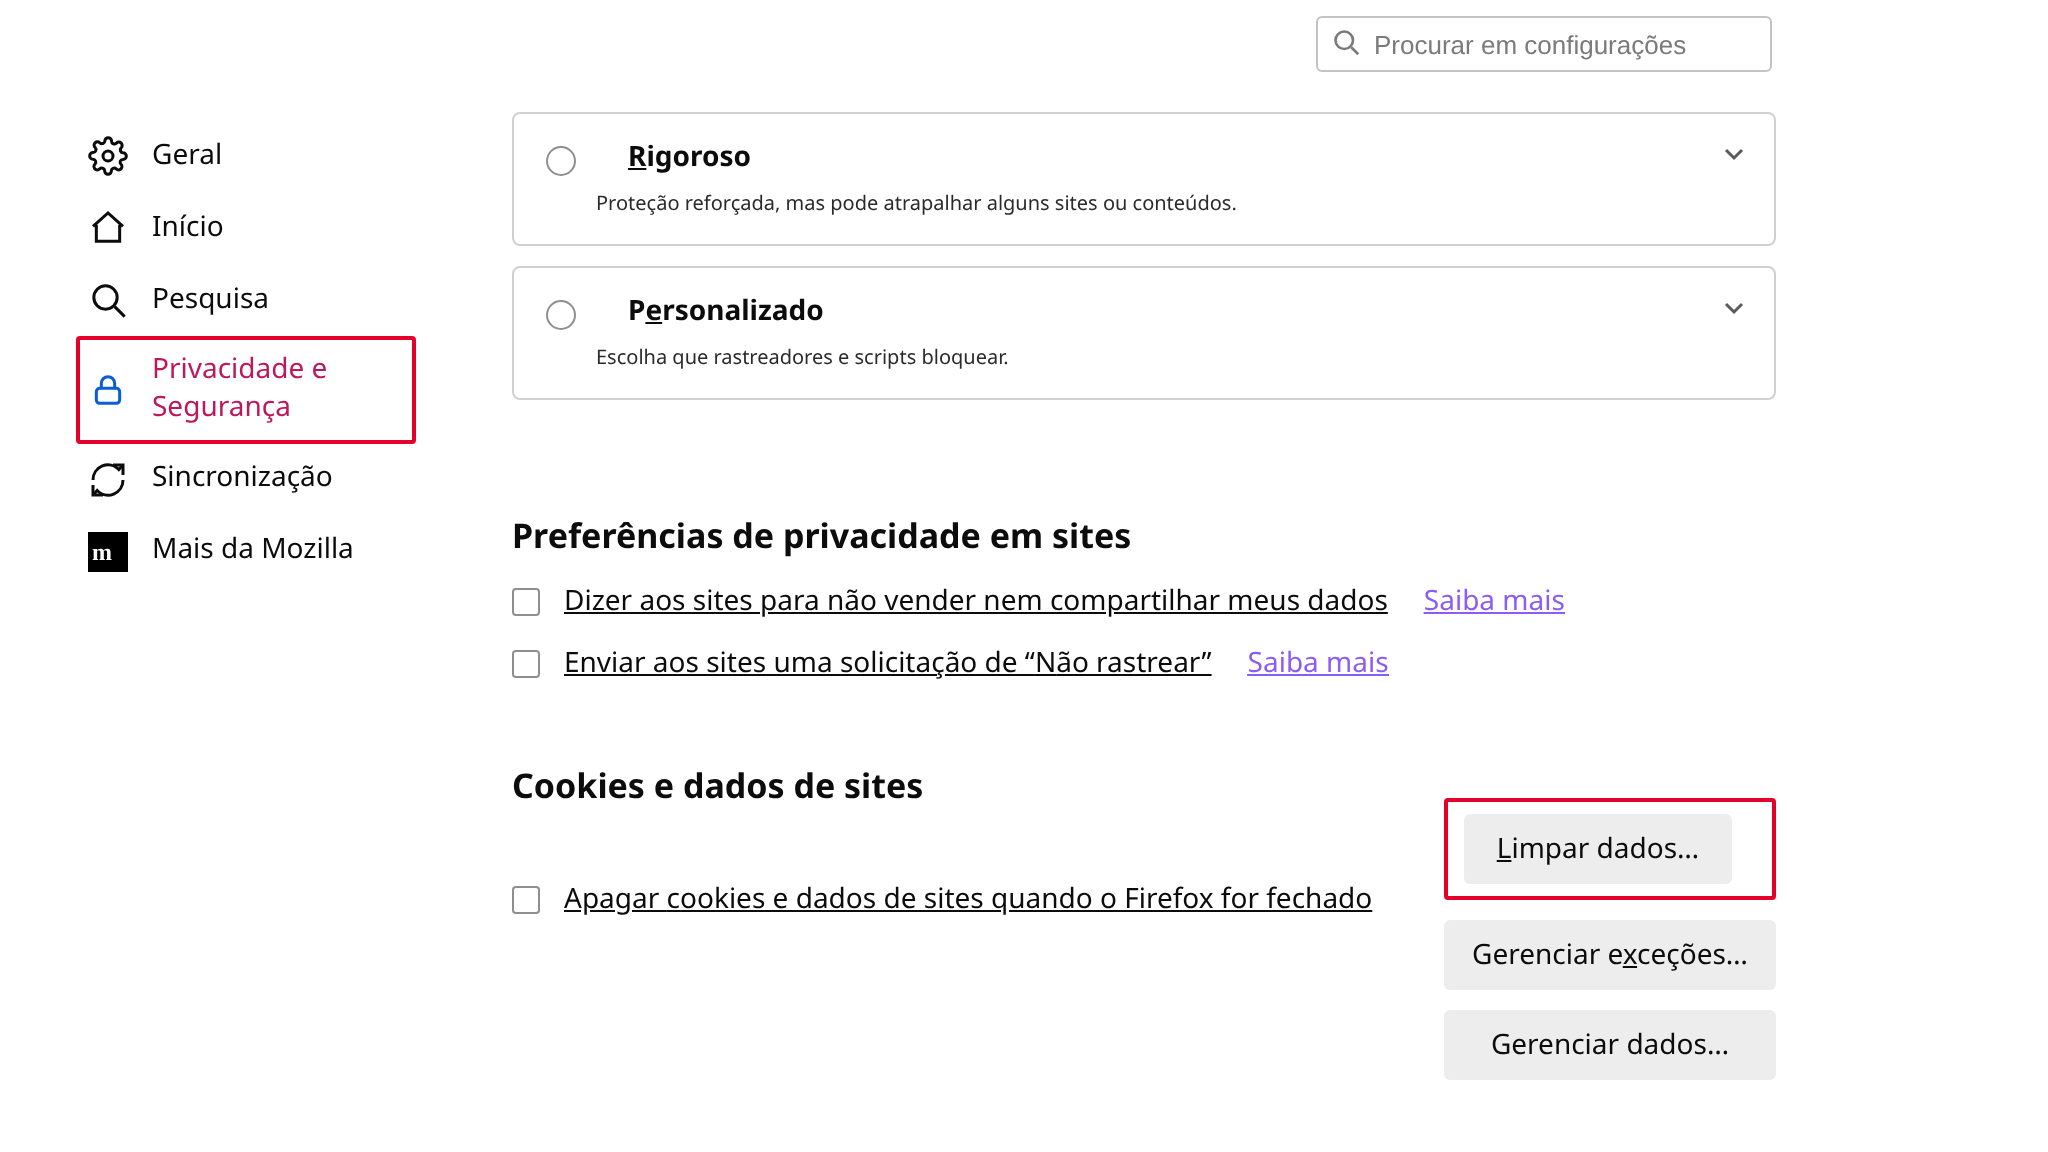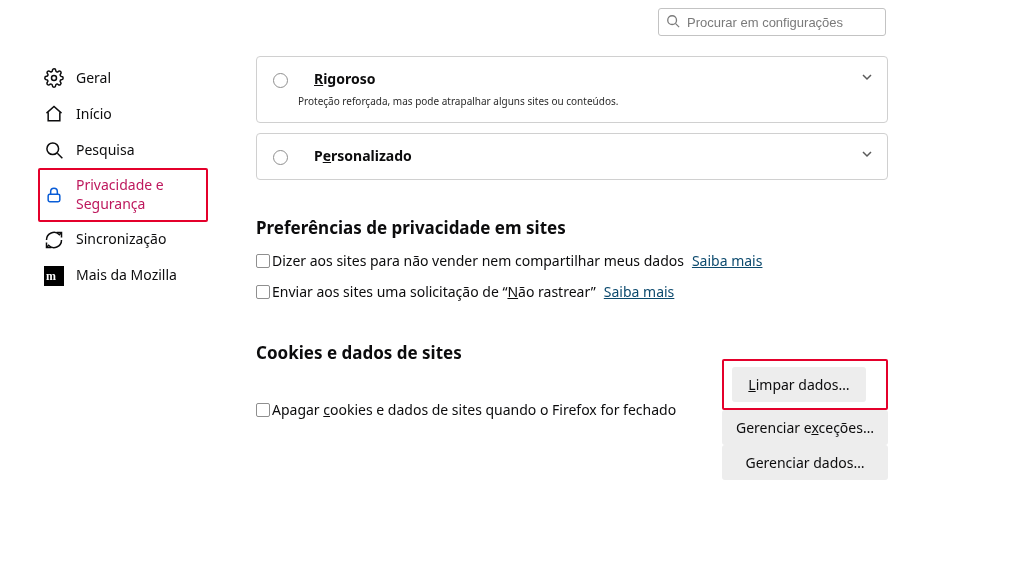--- a/index.html
+++ b/index.html
@@ -104,42 +104,43 @@
   }
   .chevron {
     position: absolute;
     right: 14px;
     top: 14px;
     width: 12px; height: 12px;
     color: #5b5b5b;
   }
 
   .section {
-    margin-top: 36px;
+    margin-top: 56px;
   }
   .section h2 {
     font-size: 17px;
     font-weight: 700;
     margin-bottom: 12px;
   }
   .chk-row {
     display: flex;
     align-items: center;
-    gap: 2px;
+    gap: 12px;
     margin-bottom: 12px;
     font-size: 14px;
+    text-decoration: underline;
   }
   .chkbox {
     width: 14px; height: 14px;
     border: 1.5px solid #8f8f8f;
     border-radius: 2px;
     flex: 0 0 14px;
   }
   .link {
-    color: #0c4a6e;
+    color: #8b5cf6;
     text-decoration: underline;
     cursor: pointer;
     margin-left: 6px;
   }
 
   .cookies-section {
     margin-top: 40px;
     position: relative;
   }
   .cookies-section h2 {
@@ -151,20 +152,21 @@
     color: #6f6f6f;
     font-size: 14px;
   }
   .cookies-desc .link { }
   .cookies-btns {
     position: absolute;
     right: 0;
     top: 18px;
     display: flex;
     flex-direction: column;
+    gap: 10px;
     align-items: stretch;
   }
   .btn {
     background: #ededed;
     border: none;
     padding: 8px 14px;
     font-size: 14px;
     color: #0c0c0d;
     border-radius: 3px;
     cursor: pointer;
@@ -276,20 +278,21 @@
           <polyline points="2 4 6 8 10 4"></polyline>
         </svg>
     </span>
   </div>
 
   <div class="option-card">
     <div class="option-head">
       <span class="radio-open"></span>
       <span class="option-title"><span>P</span><span class="underline-letter">e</span><span>rsonalizado</span></span>
     </div>
+    <div class="option-desc">Escolha que rastreadores e scripts bloquear.</div>
     <span class="chevron">
       <svg viewBox="0 0 12 12" width="12" height="12" fill="none" stroke="currentColor" stroke-width="1.5">
           <polyline points="2 4 6 8 10 4"></polyline>
         </svg>
     </span>
   </div>
 
   <div class="section">
     <h2>Preferências de privacidade em sites</h2>
     <div class="chk-row">

